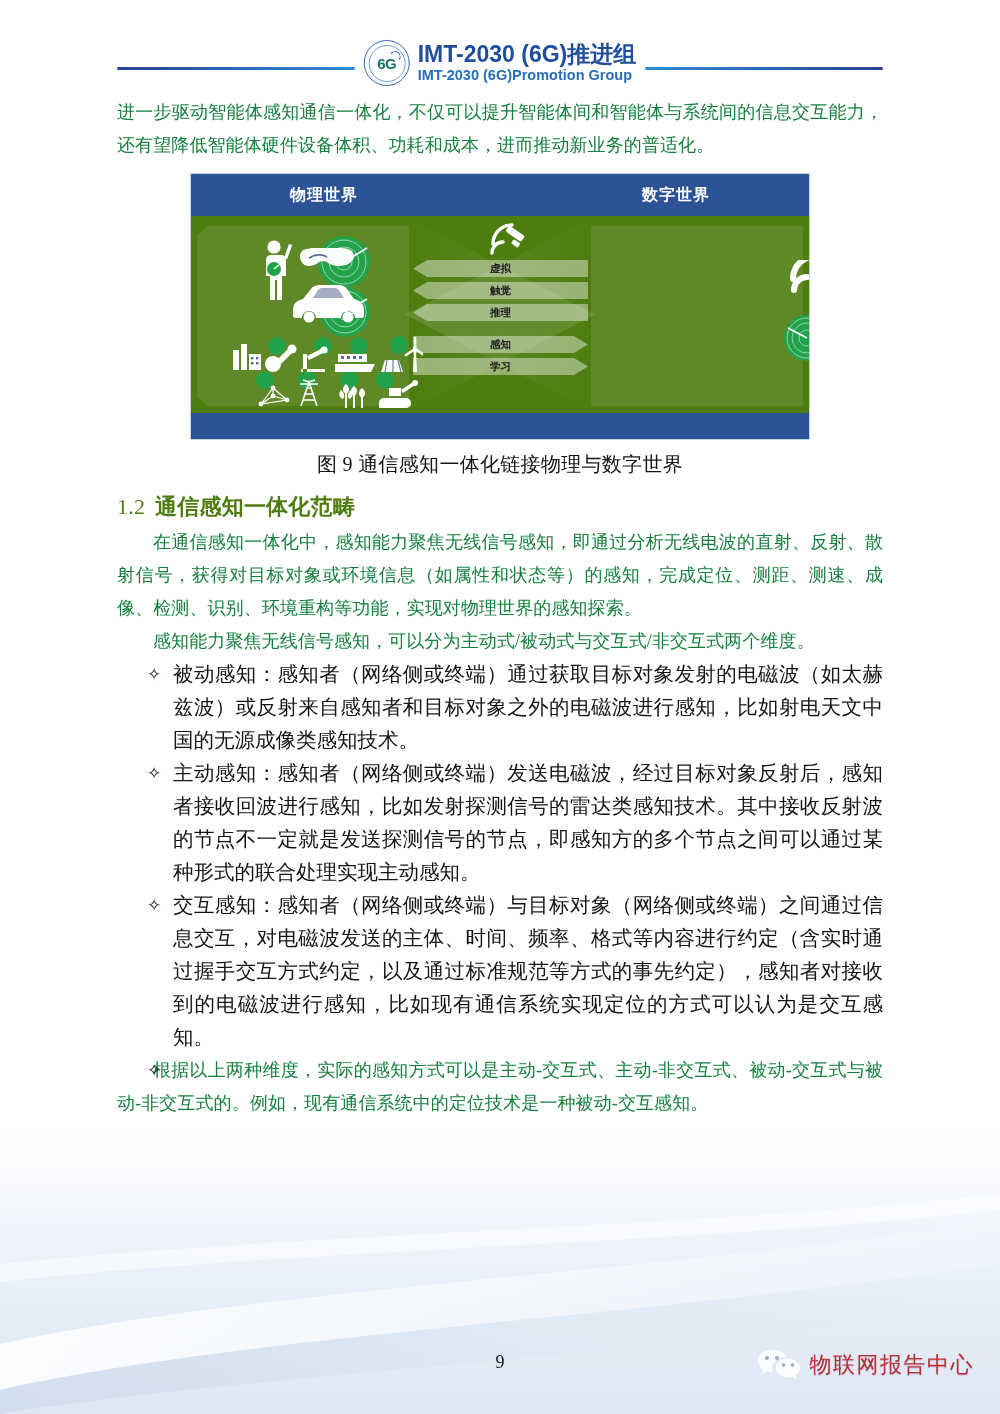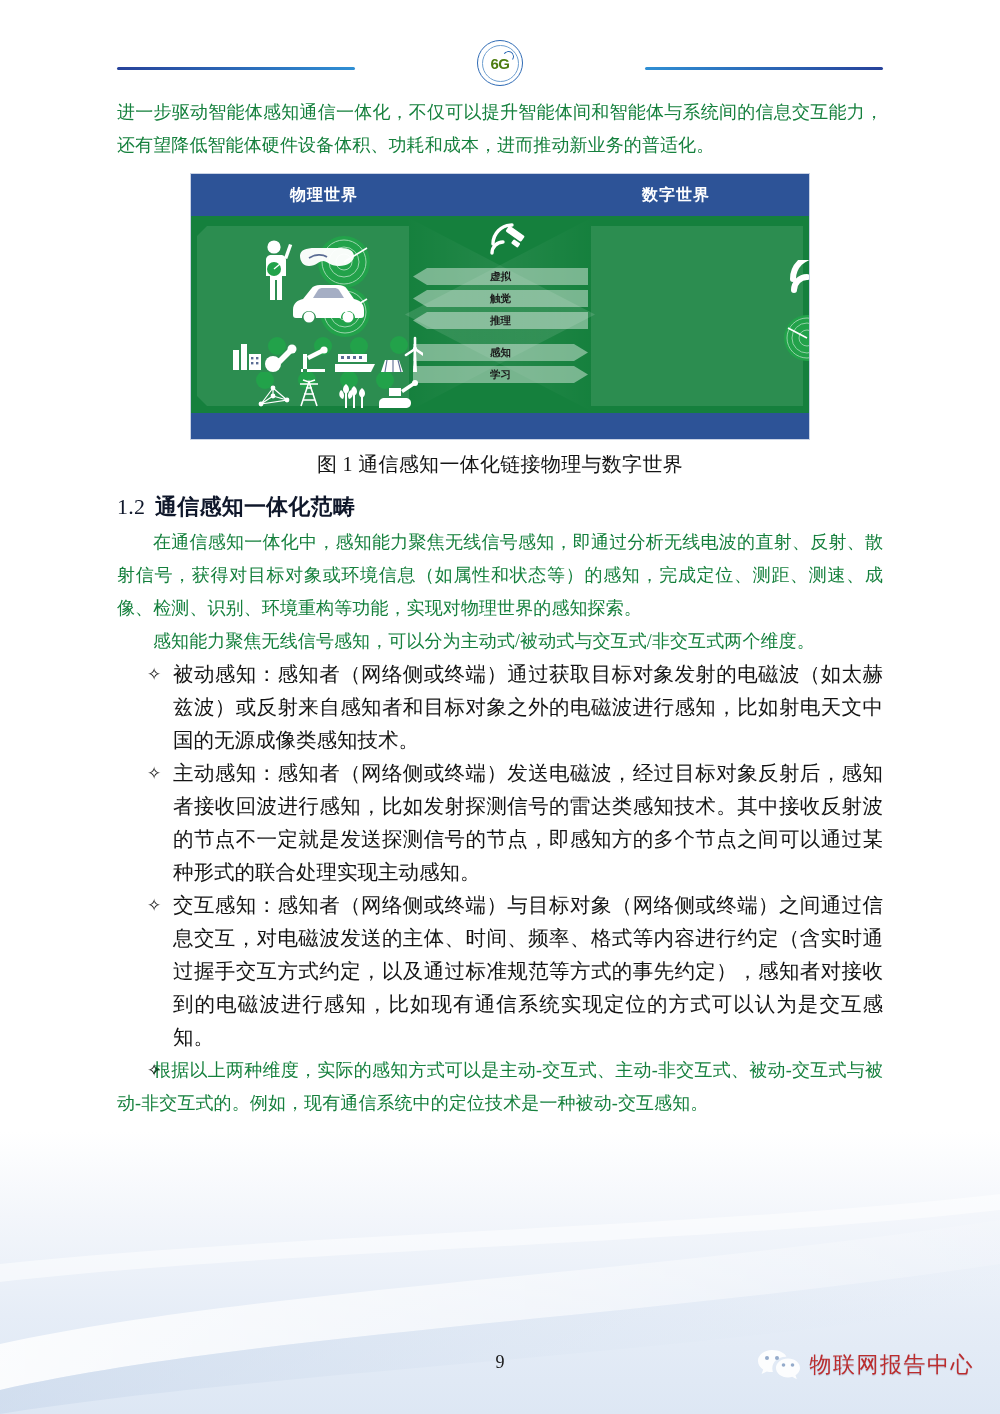--- a/index.html
+++ b/index.html
@@ -92,21 +92,21 @@
   }
   .seal-core {
     position: absolute;
     inset: 0;
     display: flex;
     align-items: center;
     justify-content: center;
     font-family: "Liberation Sans", sans-serif;
     font-weight: 700;
     font-size: 15px;
-    color: #4d7c0f;
+    color: #0f766e;
     letter-spacing: -0.5px;
   }
   .seal-arc {
     position: absolute;
     right: 8px; top: 10px;
     width: 9px; height: 9px;
     border: 1.4px solid #2f6bb5;
     border-left-color: transparent;
     border-bottom-color: transparent;
     border-radius: 50%;
@@ -150,21 +150,21 @@
   
   .figure-wrap {
     margin: 12px 0 0 0;
     display: flex;
     justify-content: center;
   }
   .figure {
     width: 618px;
     height: 265px;
     position: relative;
-    background: #15803d;
+    background: #4d7c0f;
     overflow: hidden;
     box-shadow: 0 0 0 1px #c9d2e4;
   }
   .fig-headband {
     position: absolute;
     left: 0; top: 0; right: 0;
     height: 42px;
     background: #2d5397;
   }
   .fig-footband {
@@ -204,21 +204,21 @@
   }
   .panel.left  { left: 6px;  clip-path: polygon(0 10px, 10px 0, 100% 0, 100% 100%, 10px 100%, 0 calc(100% - 10px)); }
   .panel.right { right: 6px; clip-path: polygon(0 0, 100% 0, 100% 100%, 0 100%); }
 
   .fig-icons { position: absolute; inset: 0; }
   .fig-icons svg { position: absolute; }
 
   .arrows {
     position: absolute;
     left: 222px;
-    top: 94px;
+    top: 86px;
     width: 175px;
   }
   .arrow {
     position: relative;
     height: 17px;
     margin-bottom: 5px;
     background: rgba(255,255,255,0.42);
     display: flex;
     align-items: center;
     justify-content: center;
@@ -243,21 +243,21 @@
     color: #141414;
     letter-spacing: 0.3px;
   }
 
   
   h2.section {
     margin: 14px 0 4px 0;
     font-family: "Liberation Sans", sans-serif;
     font-size: 22px;
     font-weight: 700;
-    color: #0f172a;
+    color: #4d7c0f;
     letter-spacing: 0.2px;
   }
   h2.section .num {
     font-family: "Liberation Serif", serif;
     font-weight: 400;
     margin-right: 10px;
   }
 
   
   ul.bullets { margin: 0; padding: 0; list-style: none; }
@@ -335,20 +335,24 @@
 <div class="page">
 
   <div class="header">
     <div class="header-rule left"></div>
     <div class="header-rule right"></div>
     <div class="brand">
       <div class="brand-seal">
         <div class="seal-core">6G</div>
         <div class="seal-arc"></div>
       </div>
+      <div class="brand-text">
+        <div class="brand-title">IMT-2030 (6G)推进组</div>
+        <div class="brand-sub">IMT-2030 (6G)Promotion Group</div>
+      </div>
     </div>
   </div>
 
   <div class="content">
 
     <p class="para">进一步驱动智能体感知通信一体化，不仅可以提升智能体间和智能体与系统间的信息交互能力，还有望降低智能体硬件设备体积、功耗和成本，进而推动新业务的普适化。</p>
 
     <div class="figure-wrap">
       <div class="figure">
 
@@ -591,21 +595,21 @@
               <span>感知</span>
             </div>
           <div class="arrow r">
               <span>学习</span>
             </div>
         </div>
 
       </div>
     </div>
 
-    <div class="fig-caption">图 1 通信感知一体化链接物理与数字世界</div>
+    <div class="fig-caption">图 9 通信感知一体化链接物理与数字世界</div>
 
     <h2 class="section">
       <span class="num">1.2</span><span>通信感知一体化范畴</span>
     </h2>
 
     <p class="para indent">在通信感知一体化中，感知能力聚焦无线信号感知，即通过分析无线电波的直射、反射、散射信号，获得对目标对象或环境信息（如属性和状态等）的感知，完成定位、测距、测速、成像、检测、识别、环境重构等功能，实现对物理世界的感知探索。</p>
     <p class="para indent">感知能力聚焦无线信号感知，可以分为主动式/被动式与交互式/非交互式两个维度。</p>
 
     <ul class="bullets">
       <li>

